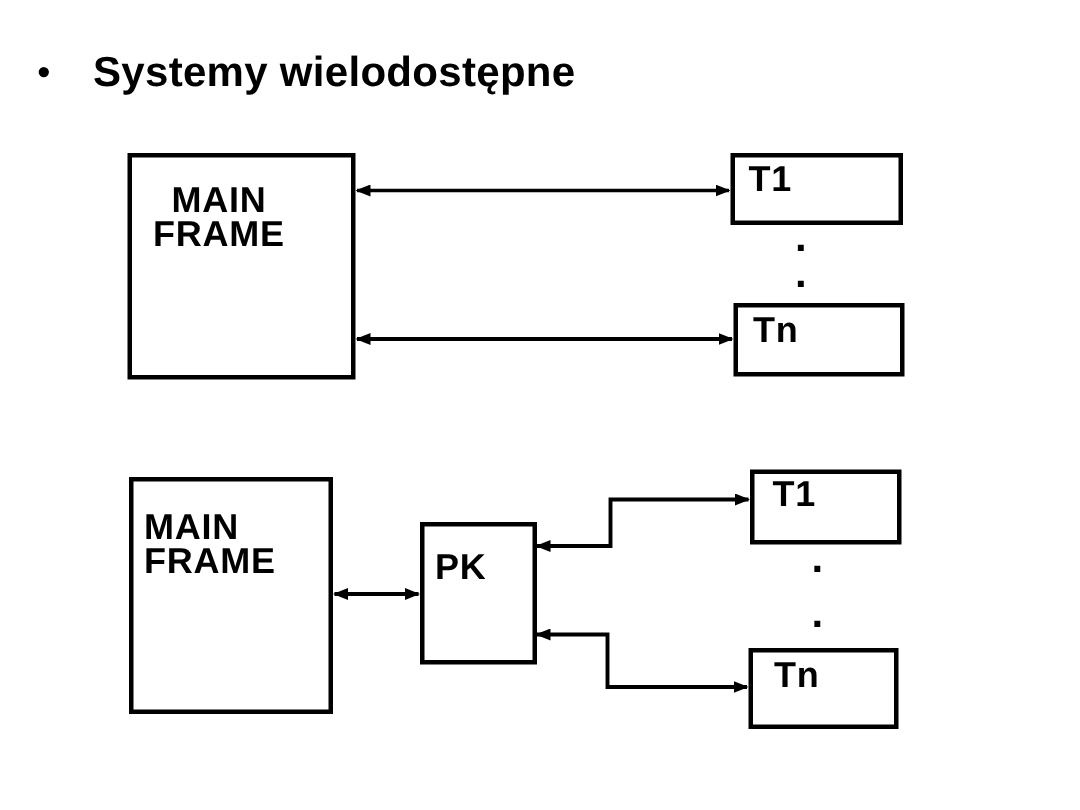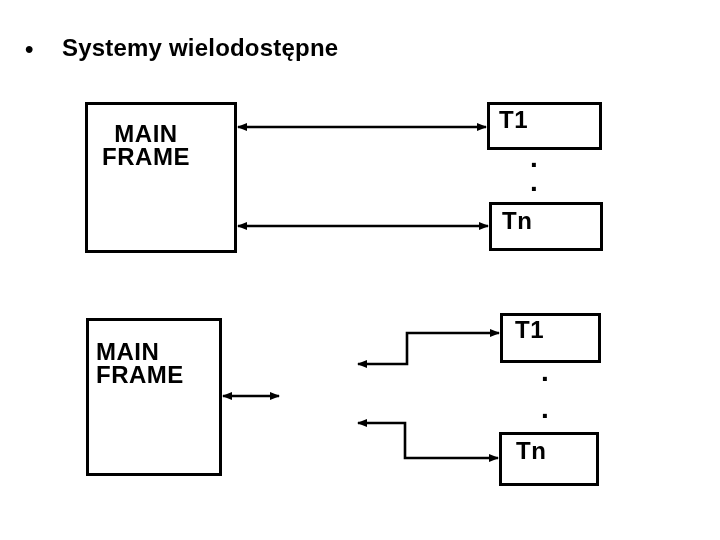--- a/index.html
+++ b/index.html
@@ -12,21 +12,21 @@
     font-family: "Liberation Sans", sans-serif;
     color: #000000;
   }
   .abs { position: absolute; }
   .title-bullet {
     left: 25px; top: 37px;
     font-size: 24px; font-weight: bold; line-height: 24px;
   }
   .page-title {
     left: 62px; top: 34px; margin: 0;
-    font-size: 24px; font-weight: bold; line-height: 28px;
+    font-size: 28px; font-weight: bold; line-height: 28px;
     letter-spacing: 0.2px;
   }
   .box {
     position: absolute;
     border: 3px solid #000000;
     background: #ffffff;
     box-sizing: border-box;
   }
   .box-label {
     font-size: 24px; font-weight: bold; line-height: 23px;
@@ -89,20 +89,23 @@
   <div class="box d1-tn">
     <div class="box-label">Tn</div>
   </div>
   <span class="dot d1-dot-a">.</span>
   <span class="dot d1-dot-b">.</span>
 
   <div class="box d2-mf">
     <div class="box-label">MAIN
 FRAME</div>
   </div>
+  <div class="box d2-pk">
+    <div class="box-label">PK</div>
+  </div>
   <div class="box d2-t1">
     <div class="box-label">T1</div>
   </div>
   <div class="box d2-tn">
     <div class="box-label">Tn</div>
   </div>
   <span class="dot d2-dot-a">.</span>
   <span class="dot d2-dot-b">.</span>
 
 </div>

